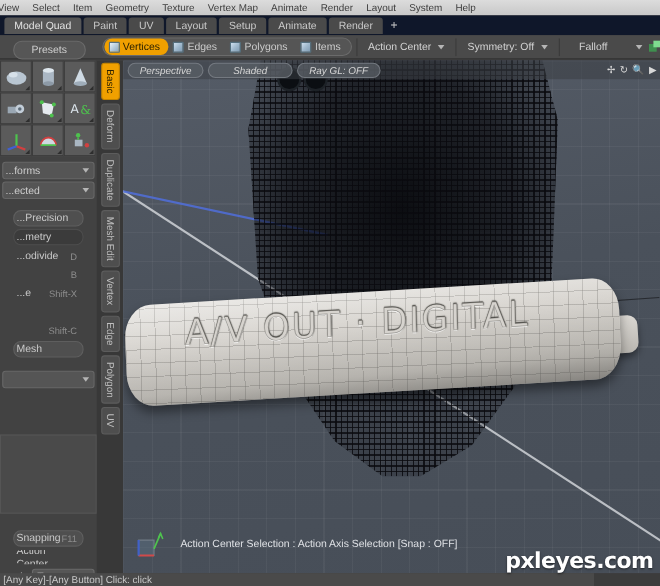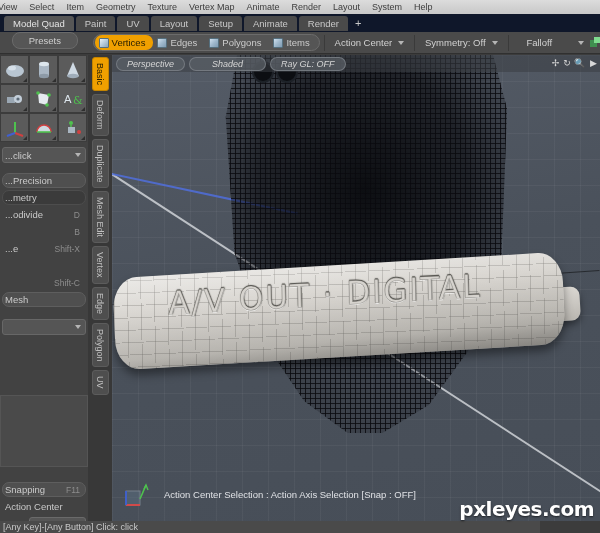--- a/index.html
+++ b/index.html
@@ -35,21 +35,21 @@
   }
   .tab.active { background: #565656; color: #e2e2e2; }
   .tab.plus { background: transparent; color: #c9c9c9; padding: 0 5px; font-size: 11px; }
 
   
   .toolbar {
     position: absolute; top: 32px; left: 0; width: 600px; height: 22px;
     background: #4a4a4a; display: flex; align-items: center;
     border-bottom: 1px solid #303030;
   }
-  .tb-left { width: 100px; height: 22px; display: flex; align-items: flex-start; justify-content: center; }
+  .tb-left { width: 100px; height: 22px; display: flex; align-items: flex-end; justify-content: center; }
   .presets-btn {
     font-size: 9.5px; color: #d0d0d0; background: #565656;
     border: 1px solid #6a6a6a; border-radius: 8px;
     padding: 2px 16px; white-space: nowrap;
   }
   .modegrp {
     display: flex; align-items: center; background: #555; border-radius: 9px;
     border: 1px solid #6b6b6b; height: 17px; margin-left: 3px; padding: 0 1px;
   }
   .modebtn {
@@ -94,21 +94,21 @@
   }
   .prim { display:block; }
 
   .lp-rows { position: absolute; top: 90px; left: 0; width: 88px; }
   .lp-dd {
     height: 16px; margin: 2px 2px; background: #555; border: 1px solid #676767;
     border-radius: 3px; display: flex; align-items: center; justify-content: space-between;
     padding: 0 4px 0 2px; font-size: 9.5px; color: #cdcdcd; overflow: hidden;
   }
   .lp-btn {
-    height: 15px; margin: 2px 2px; background: #4f4f4f; border: 1px solid #5e5e5e;
+    height: 15px; margin: 2px 12px; background: #4f4f4f; border: 1px solid #5e5e5e;
     border-radius: 7px; display: flex; align-items: center; justify-content: space-between;
     padding: 0 5px 0 2px; font-size: 9.5px; color: #cacaca; overflow: hidden;
   }
   .lp-btn.dark { background: #3b3b3b; border-color: #4d4d4d; }
   .lp-btn.flat { background: transparent; border-color: transparent; }
   .lp-key { color: #8d8d8d; font-size: 8.5px; }
 
   .lp-blank {
     position: absolute; top: 340px; left: 0; width: 88px; height: 72px;
     background: #4a4a4a; border: 1px solid #555;
@@ -412,21 +412,25 @@
               <circle cx="8" cy="4" r="2" fill="#4ec24e"></circle>
               <path d="M8 6 L8 8" stroke="#4ec24e" stroke-width="1.5"></path>
               <circle cx="16" cy="13" r="2" fill="#d04040"></circle>
             </svg>
         </div>
       </div>
     </div>
 
     <div class="lp-rows">
       <div class="lp-dd">
-        <span>...click</span>
+        <span>...forms</span>
+        <span class="caret"></span>
+      </div>
+      <div class="lp-dd">
+        <span>...ected</span>
         <span class="caret"></span>
       </div>
       <div style="height:6px"></div>
       <div class="lp-btn">
         <span>...Precision</span>
         <span class="lp-key"></span>
       </div>
       <div class="lp-btn dark">
         <span>...metry</span>
         <span class="lp-key"></span>

